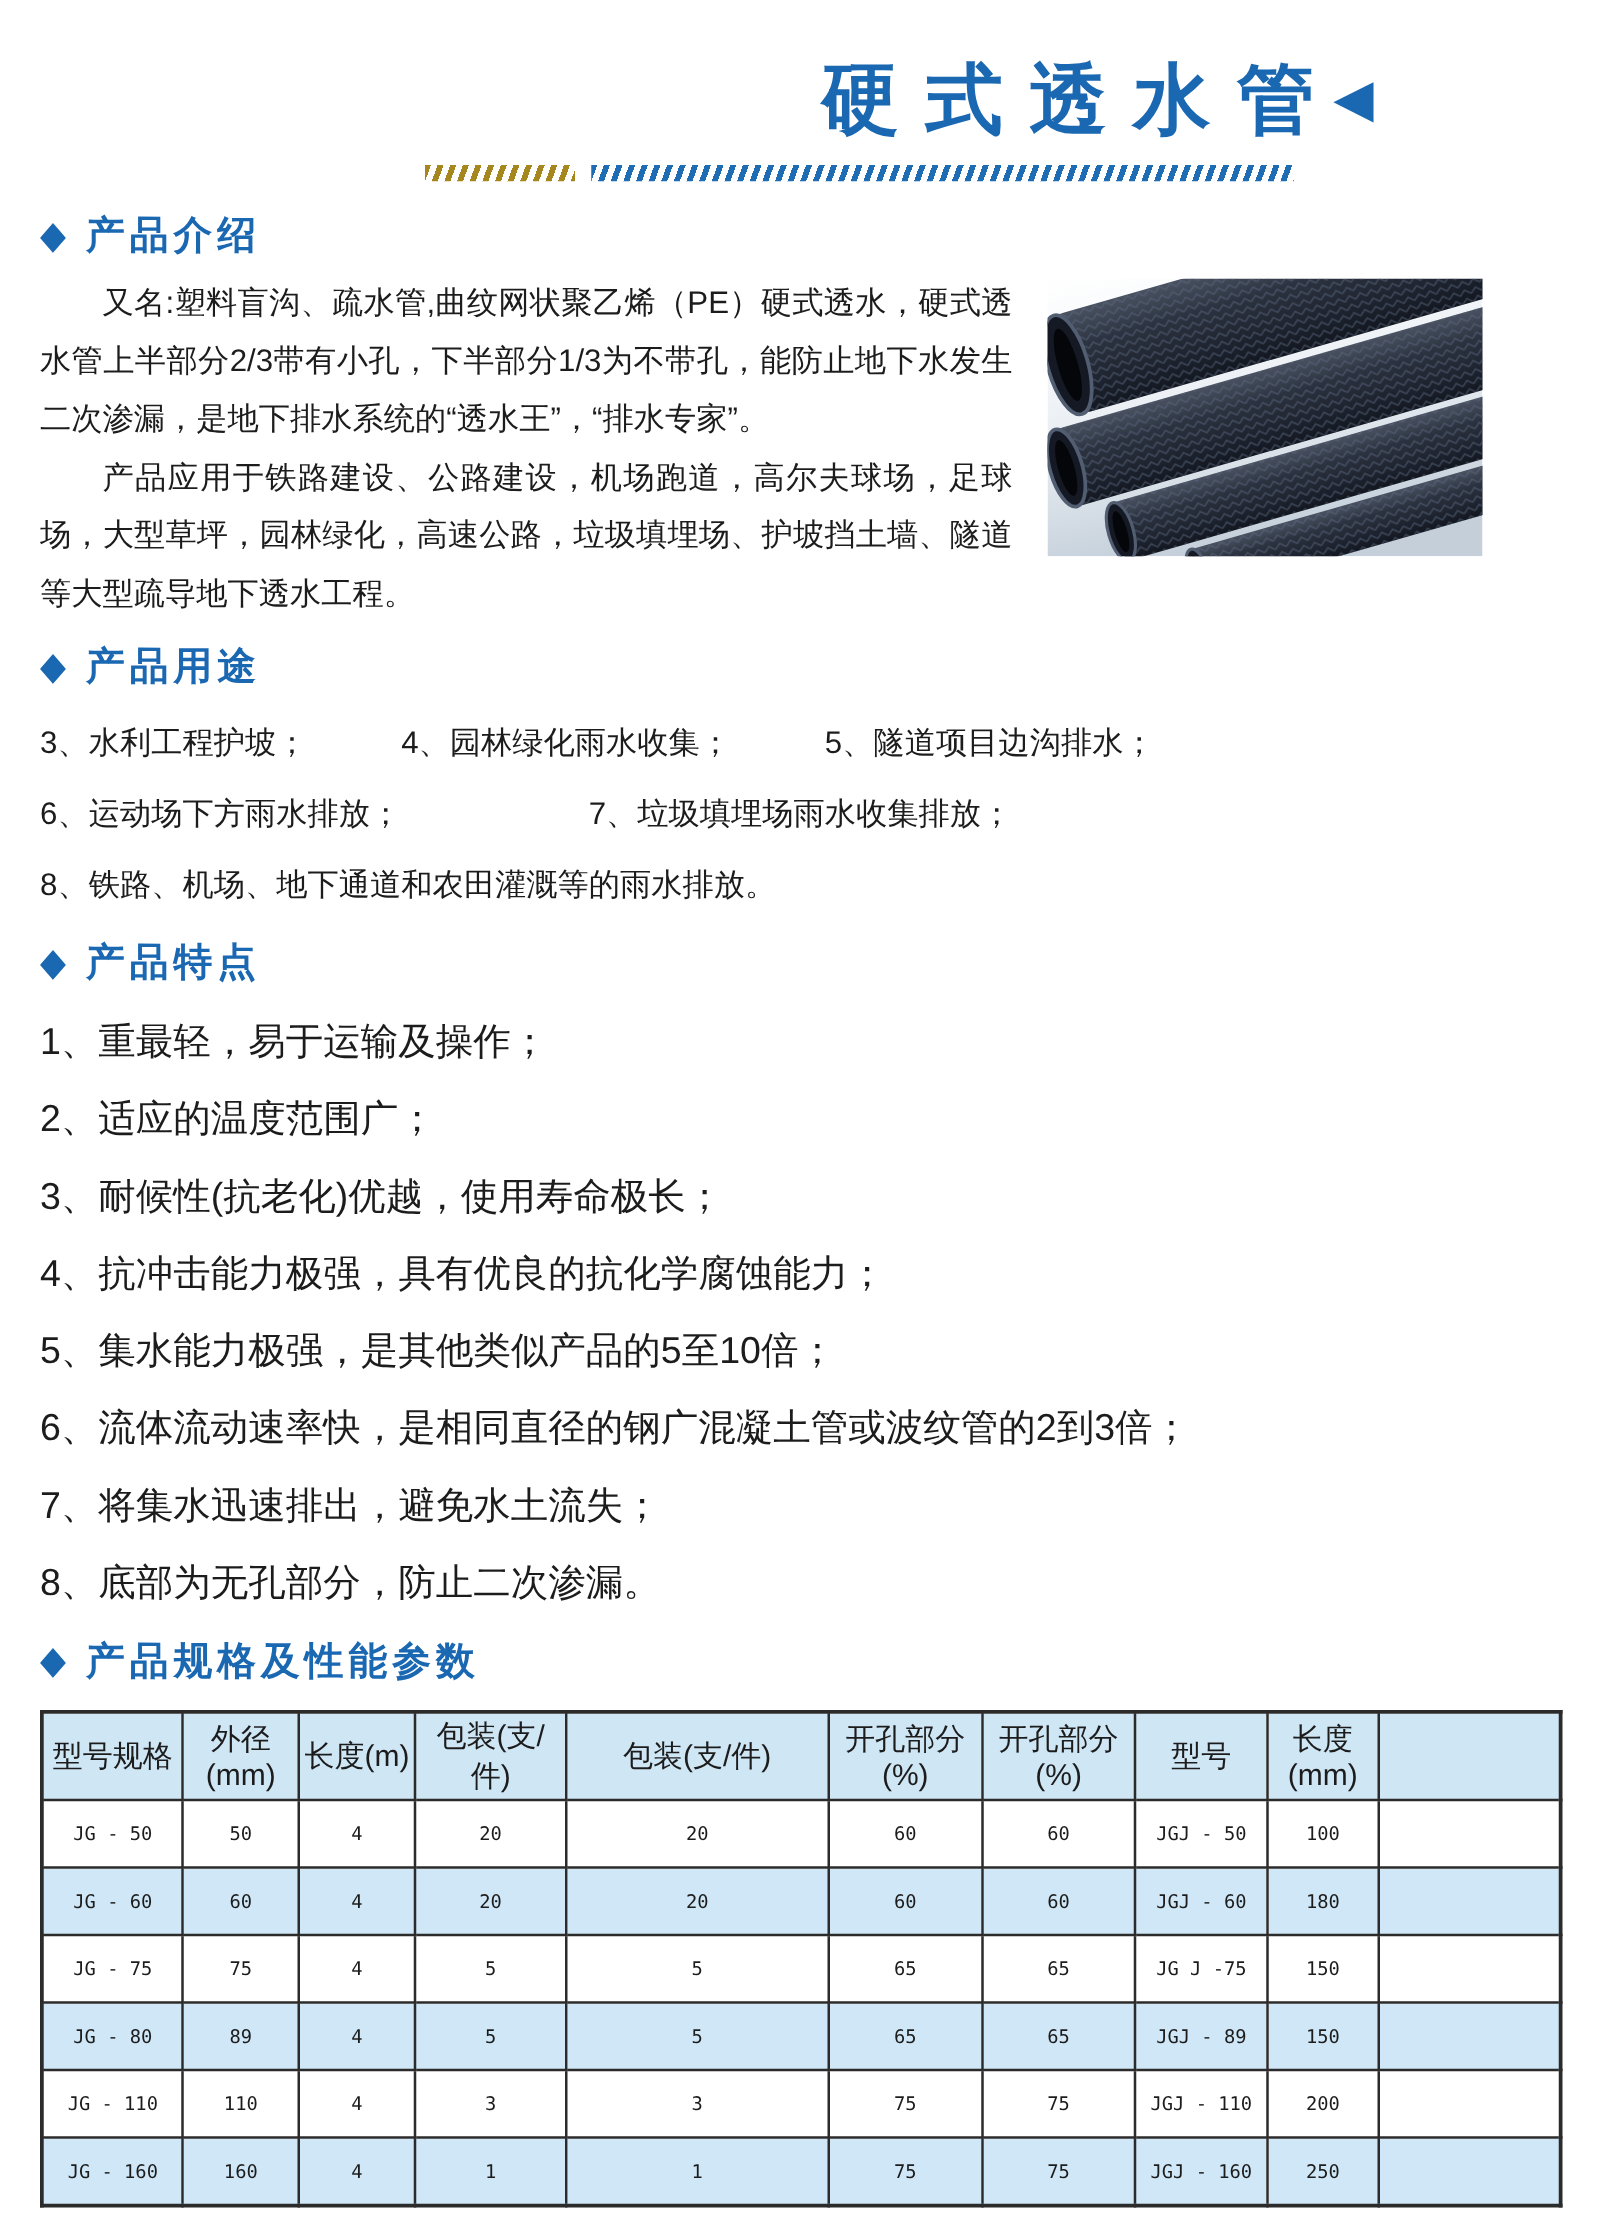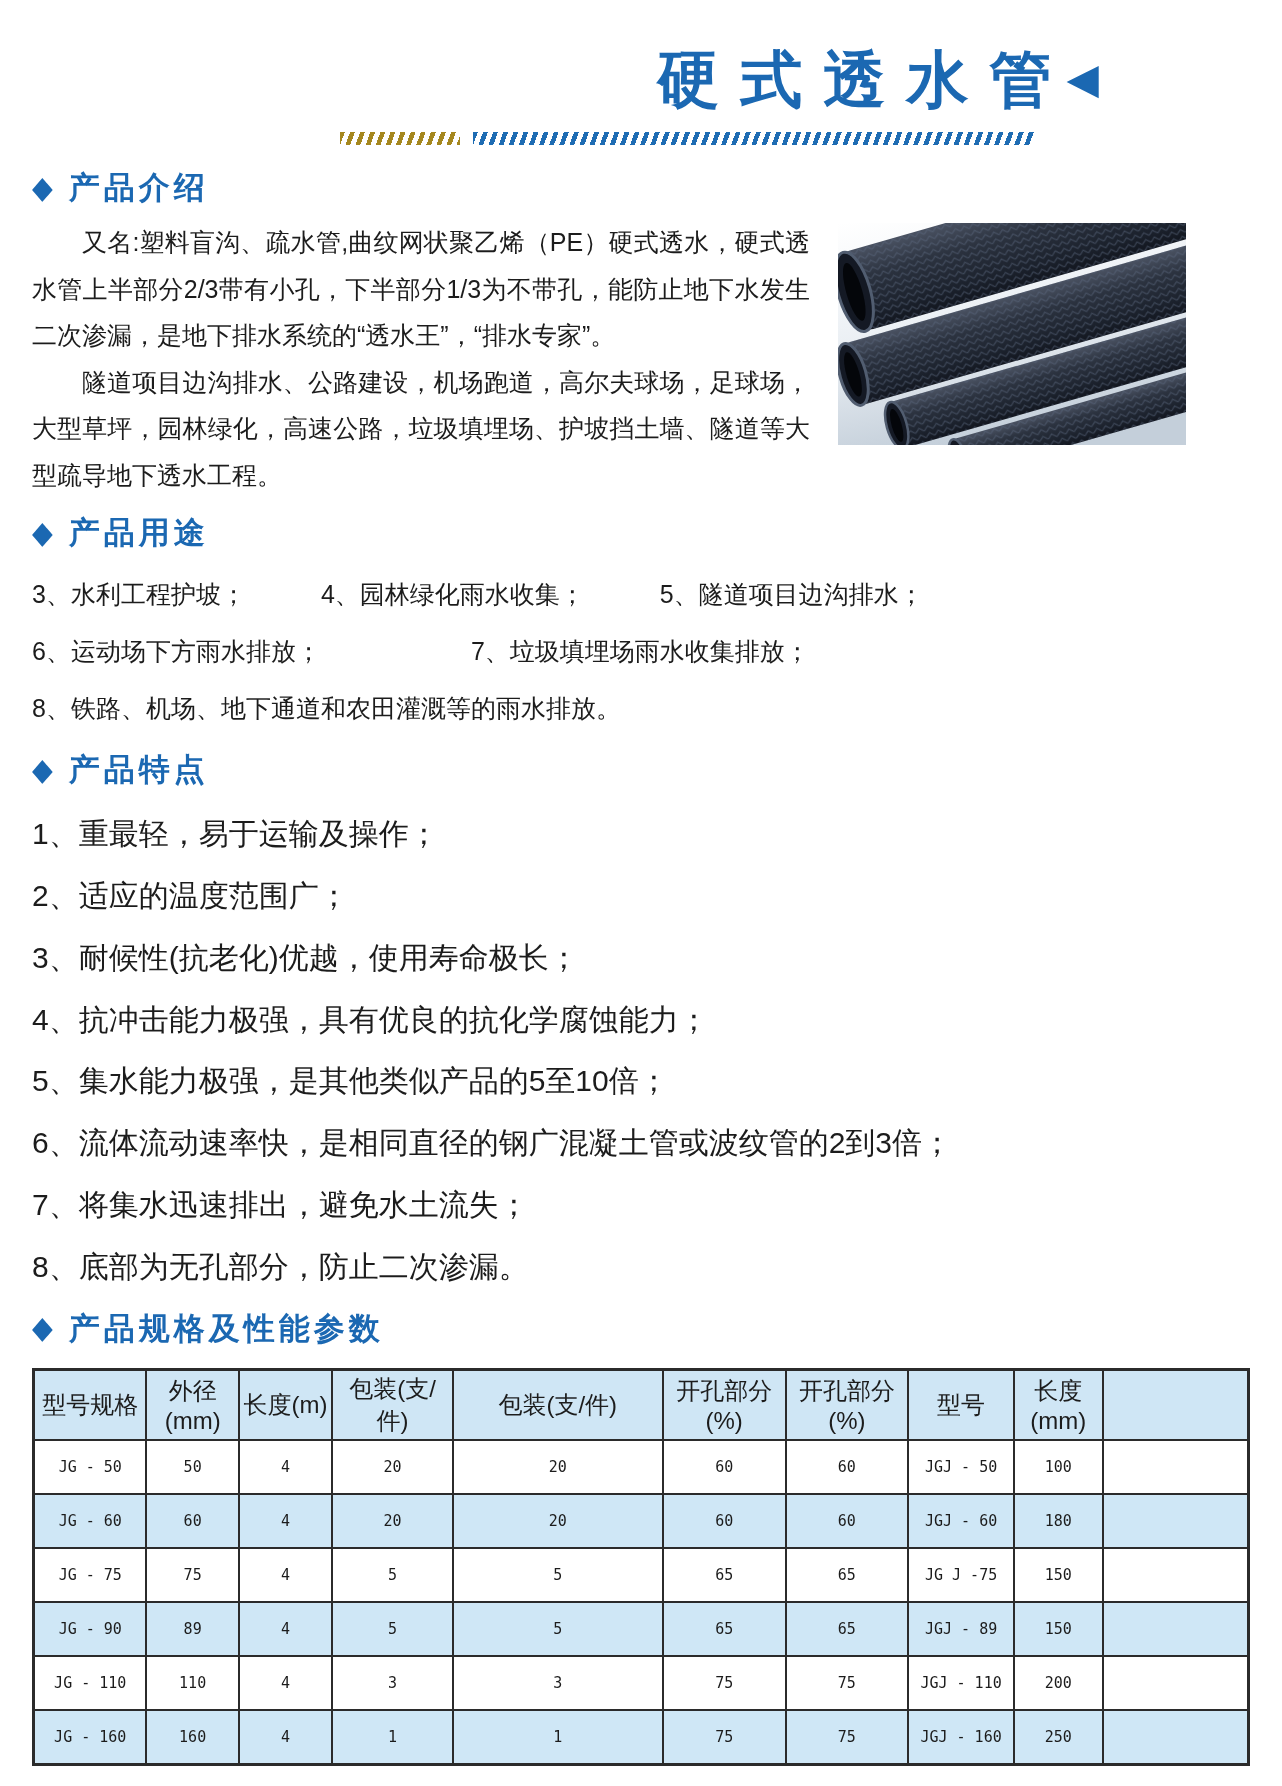--- a/index.html
+++ b/index.html
@@ -82,21 +82,21 @@
     <span class="stripe blue"></span>
   </div>
 
   <div class="sec-head" id="head-intro">
     <span class="diamond">◆</span>
     <span class="sec-title">产品介绍</span>
   </div>
   <div class="intro-row">
     <div class="intro-text">
         <p>又名:塑料盲沟、疏水管,曲纹网状聚乙烯（PE）硬式透水，硬式透水管上半部分2/3带有小孔，下半部分1/3为不带孔，能防止地下水发生二次渗漏，是地下排水系统的“透水王”，“排水专家”。</p>
-        <p>隧道项目边沟排水、公路建设，机场跑道，高尔夫球场，足球场，大型草坪，园林绿化，高速公路，垃圾填埋场、护坡挡土墙、隧道等大型疏导地下透水工程。</p>
+        <p>产品应用于铁路建设、公路建设，机场跑道，高尔夫球场，足球场，大型草坪，园林绿化，高速公路，垃圾填埋场、护坡挡土墙、隧道等大型疏导地下透水工程。</p>
       </div>
 
     <svg class="product-photo" width="348" height="222" viewBox="0 0 348 222" xmlns="http://www.w3.org/2000/svg">
       <defs>
         <linearGradient id="bgGrad" x1="0" y1="0" x2="0.3" y2="1">
           <stop offset="0" stop-color="#ffffff"></stop>
           <stop offset="0.55" stop-color="#e9eef3"></stop>
           <stop offset="1" stop-color="#c4cfda"></stop>
         </linearGradient>
         <linearGradient id="pipeGrad" x1="0" y1="0" x2="0" y2="1">
@@ -226,21 +226,21 @@
           <td>4</td>
           <td>5</td>
           <td>5</td>
           <td>65</td>
           <td>65</td>
           <td>JG J -75</td>
           <td>150</td>
           <td></td>
         </tr>
         <tr>
-          <td>JG - 90</td>
+          <td>JG - 80</td>
           <td>89</td>
           <td>4</td>
           <td>5</td>
           <td>5</td>
           <td>65</td>
           <td>65</td>
           <td>JGJ - 89</td>
           <td>150</td>
           <td></td>
         </tr>

